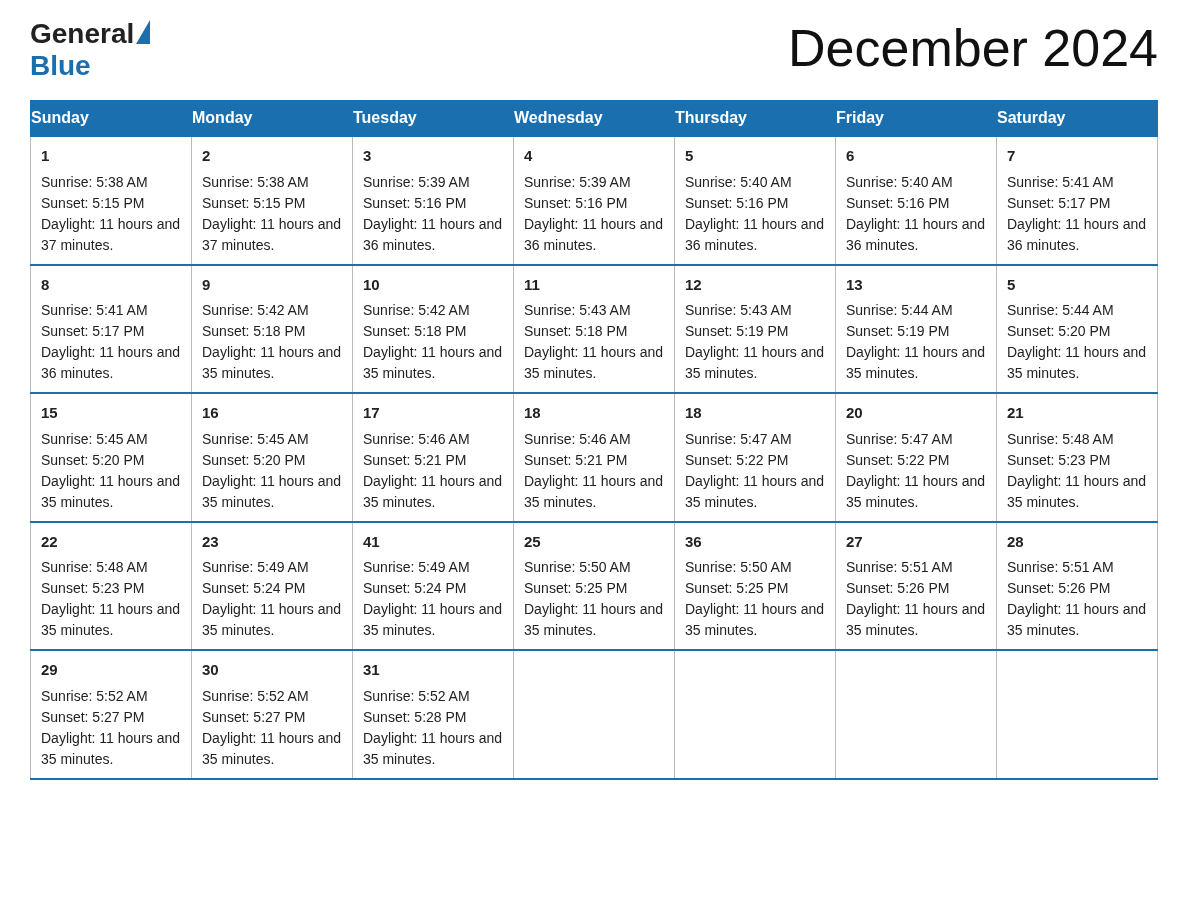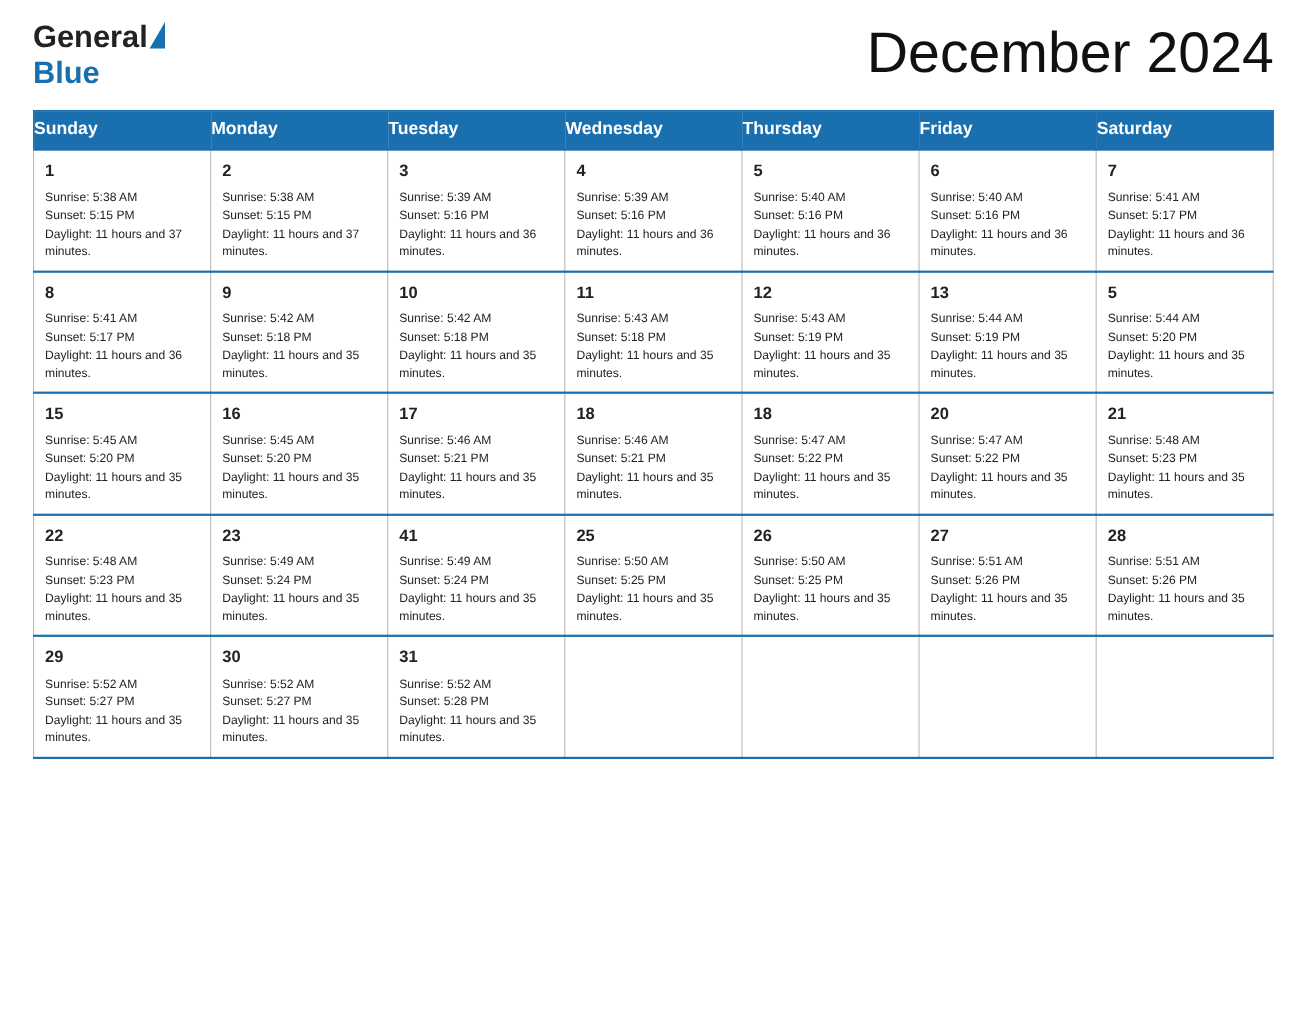--- a/index.html
+++ b/index.html
@@ -87,21 +87,21 @@
     .calendar tr {
       border-bottom: 2px solid #1a6faf;
     }
     .day-number {
       font-size: 15px;
       font-weight: bold;
       margin-bottom: 4px;
     }
     .day-info {
       color: #222;
-      font-size: 11px;
+      font-size: 14px;
     }
     .empty-cell {
       background: #fff;
     }
   </style>
 </head>
 <body>
 
 <div class="header-row">
   <div class="logo-area">
@@ -230,21 +230,21 @@
         </td>
         <td>
           <div class="day-number">41</div>
           <div class="day-info">Sunrise: 5:49 AM<br>Sunset: 5:24 PM<br>Daylight: 11 hours and 35 minutes.</div>
         </td>
         <td>
           <div class="day-number">25</div>
           <div class="day-info">Sunrise: 5:50 AM<br>Sunset: 5:25 PM<br>Daylight: 11 hours and 35 minutes.</div>
         </td>
         <td>
-          <div class="day-number">26</div>
+          <div class="day-number">36</div>
           <div class="day-info">Sunrise: 5:50 AM<br>Sunset: 5:25 PM<br>Daylight: 11 hours and 35 minutes.</div>
         </td>
         <td>
           <div class="day-number">27</div>
           <div class="day-info">Sunrise: 5:51 AM<br>Sunset: 5:26 PM<br>Daylight: 11 hours and 35 minutes.</div>
         </td>
         <td>
           <div class="day-number">28</div>
           <div class="day-info">Sunrise: 5:51 AM<br>Sunset: 5:26 PM<br>Daylight: 11 hours and 35 minutes.</div>
         </td>

